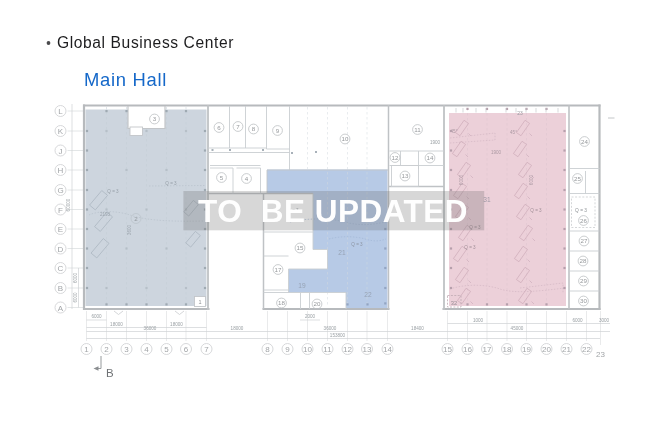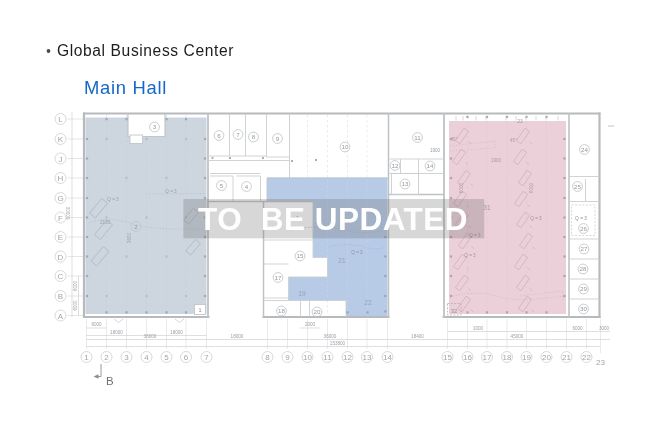--- a/index.html
+++ b/index.html
@@ -1,16 +1,16 @@
 <!DOCTYPE html>
 <html><head>
 <meta charset="utf-8">
 <style>
   html,body{margin:0;padding:0;background:#ffffff;width:660px;height:440px;overflow:hidden;}
-  .root{position:relative;width:660px;height:424px;font-family:"Liberation Sans",sans-serif;margin-top:8px;}
+  .root{position:relative;width:660px;height:424px;font-family:"Liberation Sans",sans-serif;}
   svg{position:absolute;left:0;top:0;}
   text{font-family:"Liberation Sans",sans-serif;}
 </style>
 </head>
 <body>
 <div class="root">
 <svg width="660" height="440" viewBox="0 0 660 440">
 
 <circle cx="48.5" cy="43" r="1.9" fill="#4a4a4c"></circle>
 

